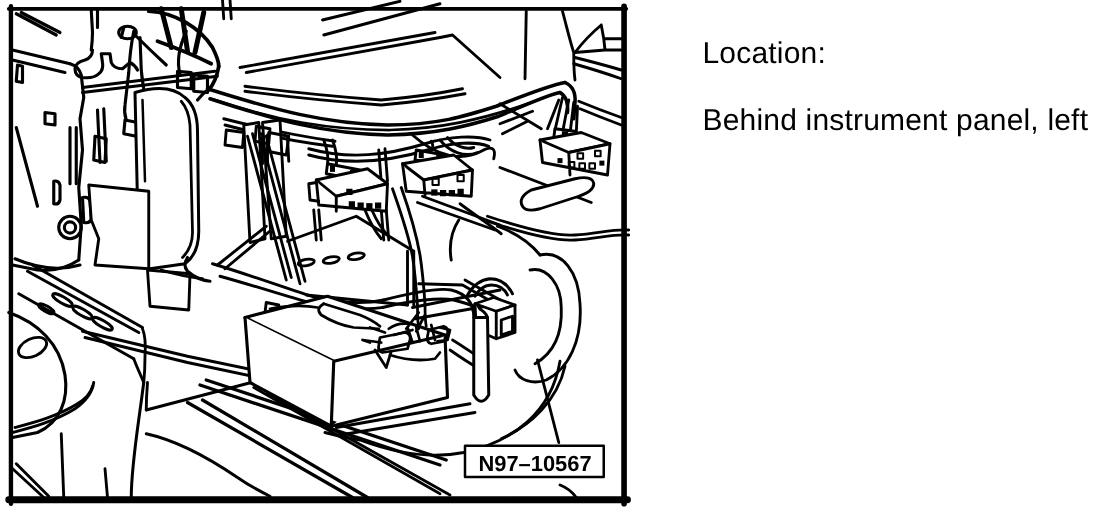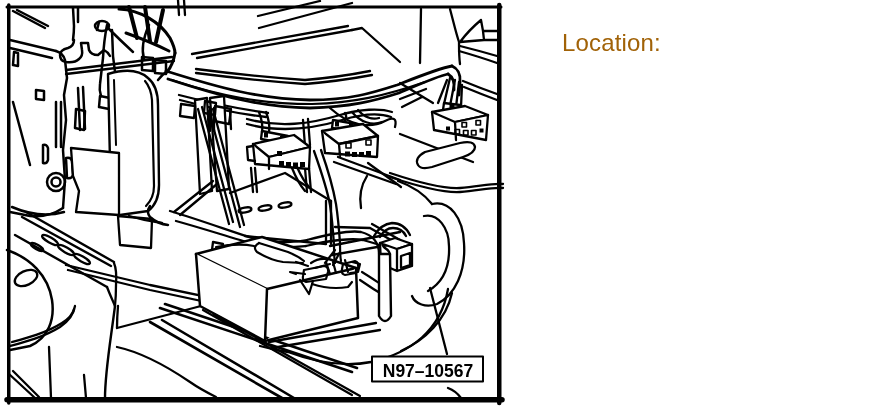--- a/index.html
+++ b/index.html
@@ -1,15 +1,15 @@
 <!DOCTYPE html>
 <html><head><meta charset="utf-8"><style>
 html,body{margin:0;padding:0;width:880px;height:408px;background:#fff;font-family:"Liberation Sans",sans-serif;}
 #wrap{position:relative;width:880px;height:408px;overflow:hidden;}
-.t{position:absolute;color:#a16207;font-size:24px;line-height:1;white-space:nowrap;letter-spacing:0.15px;}
+.t{position:absolute;color:#000000;font-size:24px;line-height:1;white-space:nowrap;letter-spacing:0.15px;}
 </style></head>
 <body>
 <div id="wrap">
 <svg width="520" height="408" viewBox="0 0 520 408" style="position:absolute;left:0;top:0" fill="none" stroke="#000" stroke-width="2.3" stroke-linecap="round" stroke-linejoin="round">
 <g id="floor">
  <path stroke-width="2.4" d="M26,212 L114,262 M22,217 L111,266 M15,235 L107,287"></path>
  <ellipse cx="50" cy="240" rx="9" ry="2.6" transform="rotate(30 50 240)"></ellipse>
  <ellipse cx="66" cy="250" rx="9" ry="2.6" transform="rotate(30 66 250)"></ellipse>
  <ellipse cx="82" cy="259" rx="9" ry="2.6" transform="rotate(30 82 259)"></ellipse>
  <ellipse cx="37" cy="247" rx="7" ry="2.2" transform="rotate(30 37 247)"></ellipse>
@@ -234,12 +234,13 @@
  <path d="M448,388 Q456,391 461,398"></path>
 </g>
 <rect x="372" y="356.5" width="111" height="25" fill="#fff" stroke="#000" stroke-width="2"></rect>
 <text x="428" y="377" text-anchor="middle" font-family="Liberation Sans, sans-serif" font-size="17.5" font-weight="bold" fill="#000" stroke="none">N97–10567</text>
 <path d="M8.75,5 L8.75,403" stroke-width="3.5"></path>
 <path d="M7,7 L501,7" stroke-width="3"></path>
 <path d="M499.25,5 L499.25,403" stroke-width="4.5"></path>
 <path d="M7,399.75 L502,399.75" stroke-width="5.5"></path>
 </svg>
 <div class="t" style="left:562px;top:31px">Location:</div>
+<div class="t" style="left:562px;top:85px">Behind instrument panel, left</div>
 </div>
 </body></html>

